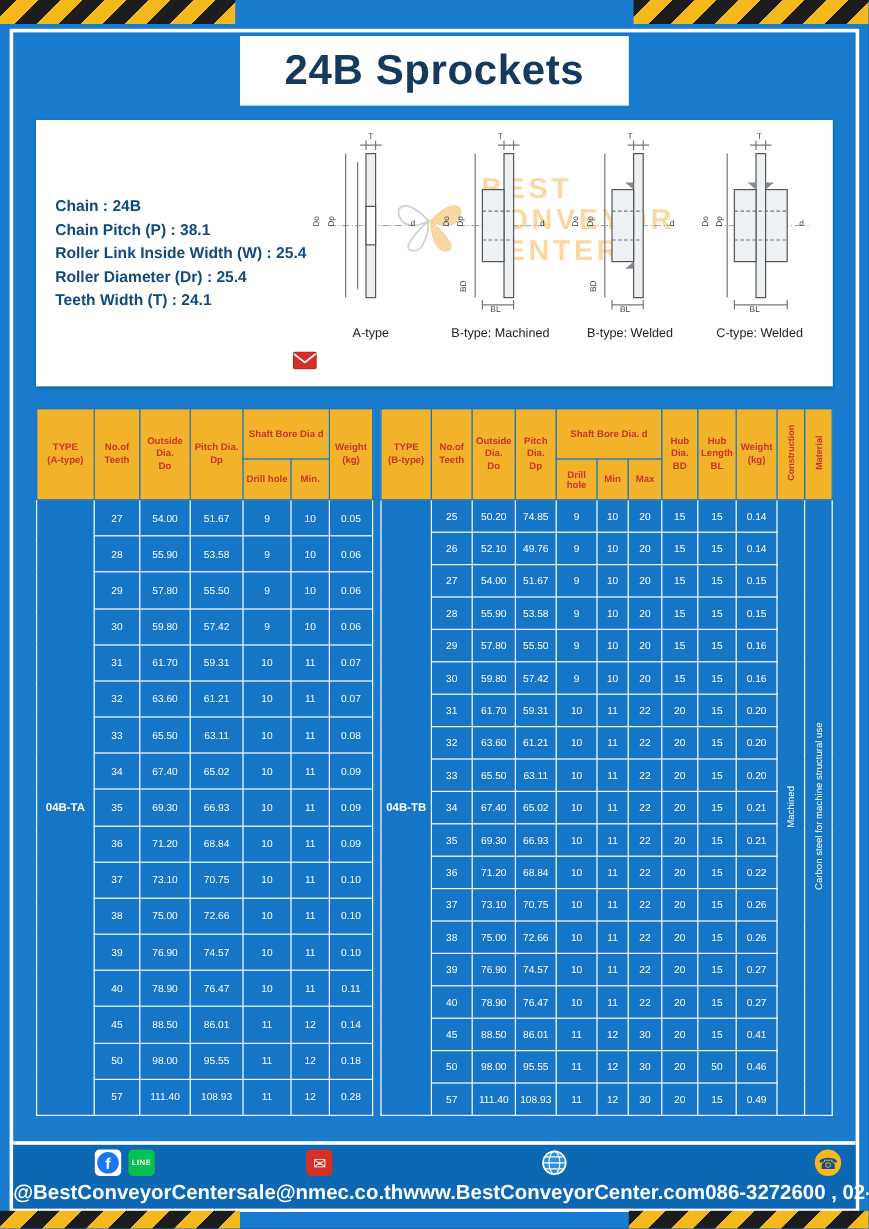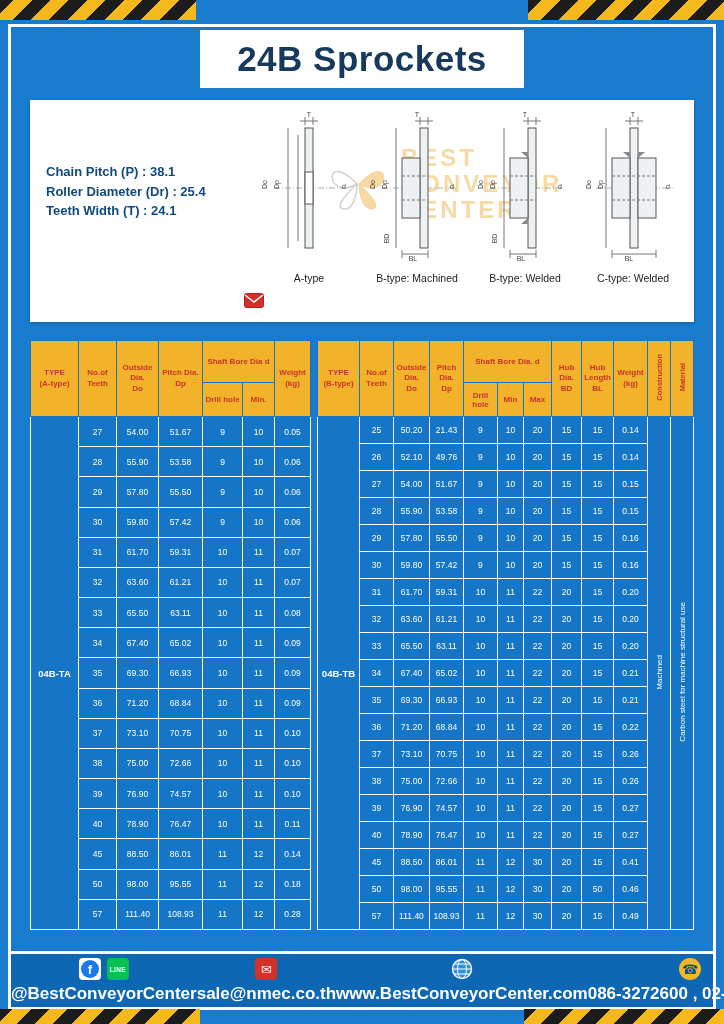--- a/index.html
+++ b/index.html
@@ -101,21 +101,23 @@
         <path d="M34 33 C50 48 56 58 46 58 C38 58 34 44 34 33 Z" fill="#f0ad35" stroke="#e09a20" stroke-width="1"></path>
       </svg>
       <div class="wm-text">
         <div>BEST</div>
         <div>CONVEYOR</div>
         <div>CENTER</div>
       </div>
     </div>
 
     <div class="specs">
+      <div>Chain : 24B</div>
       <div>Chain Pitch (P) : 38.1</div>
+      <div>Roller Link Inside Width (W) : 25.4</div>
       <div>Roller Diameter (Dr) : 25.4</div>
       <div>Teeth Width (T) : 24.1</div>
     </div>
 
     <svg class="envelope" viewBox="0 0 20 15">
       <rect x="0.5" y="0.5" width="19" height="14" rx="2" fill="#d62f27" stroke="#b02118"></rect>
       <path d="M1 2 L10 9 L19 2" fill="none" stroke="#ffffff" stroke-width="1.4"></path>
     </svg>
 
     <div class="drawings">
@@ -469,21 +471,21 @@
           <th>Drill hole</th>
           <th>Min</th>
           <th>Max</th>
         </tr>
       </thead>
       <tbody>
           <tr>
             <td rowspan="19" class="type-cell"><span>04B-TB</span></td>
             <td><span>25</span></td>
             <td><span>50.20</span></td>
-            <td><span>21.43</span></td>
+            <td><span>74.85</span></td>
             <td><span>9</span></td>
             <td><span>10</span></td>
             <td><span>20</span></td>
             <td><span>15</span></td>
             <td><span>15</span></td>
             <td><span>0.14</span></td>
             <td rowspan="19" class="vert-cell"><span class="vtext">Machined</span></td>
             <td rowspan="19" class="vert-cell"><span class="vtext">Carbon steel for machine structural use</span></td>
           </tr>
           <tr>

